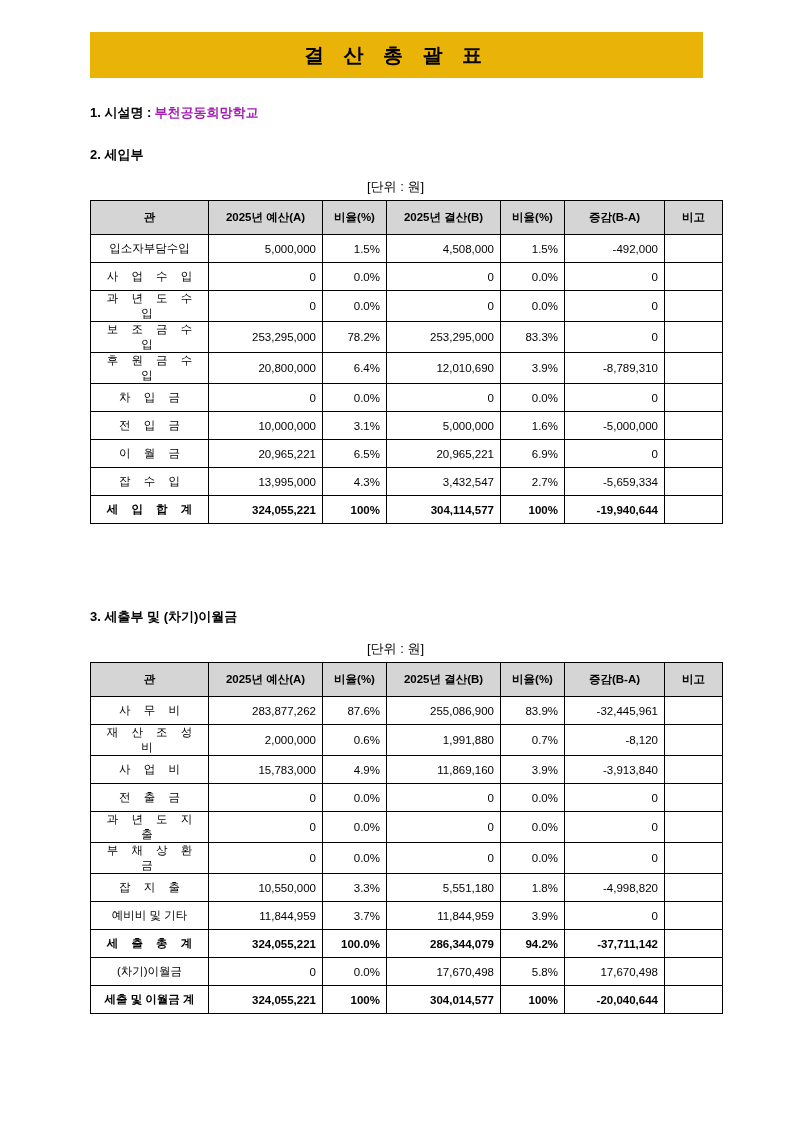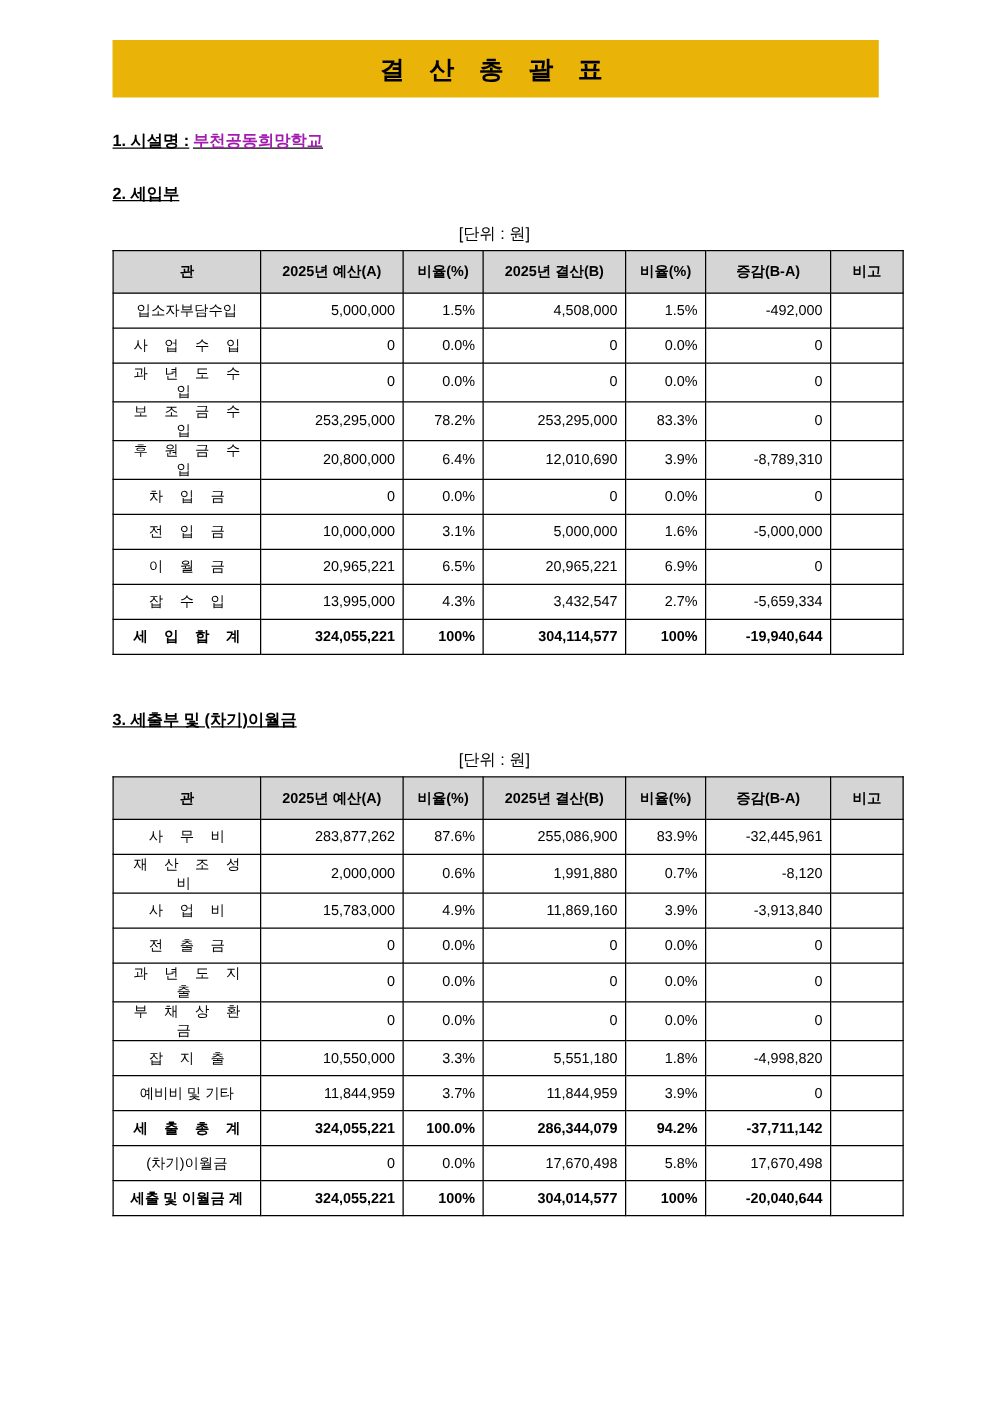--- a/index.html
+++ b/index.html
@@ -40,32 +40,31 @@
   }
 
   
   .section-line {
     margin-top: 26px;
     font-size: 13px;
     font-weight: bold;
     display: flex;
     align-items: flex-end;
     gap: 3px;
-    text-decoration: underline;
   }
   .facility-name {
     color: #a21caf;
     font-weight: bold;
     font-size: 13px;
   }
   .section-line.tight {
     margin-top: 24px;
   }
   .section-line.gap-large {
-    margin-top: 43px;
+    margin-top: 84px;
   }
 
   
   .unit-note {
     text-align: center;
     font-size: 13px;
     margin-top: 14px;
     margin-bottom: 4px;
     padding-right: 2px;
   }

